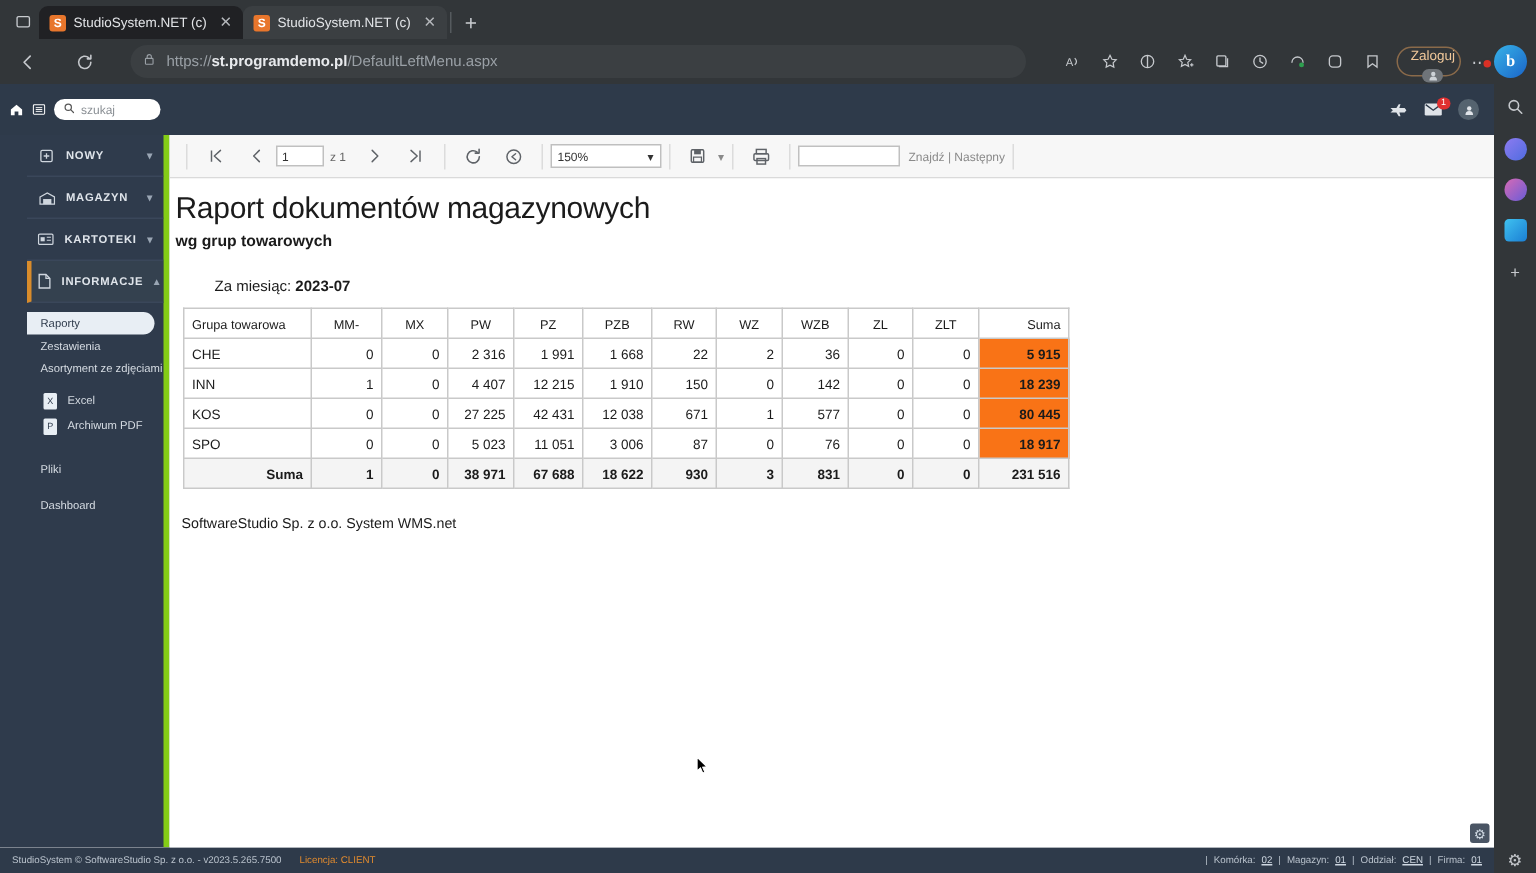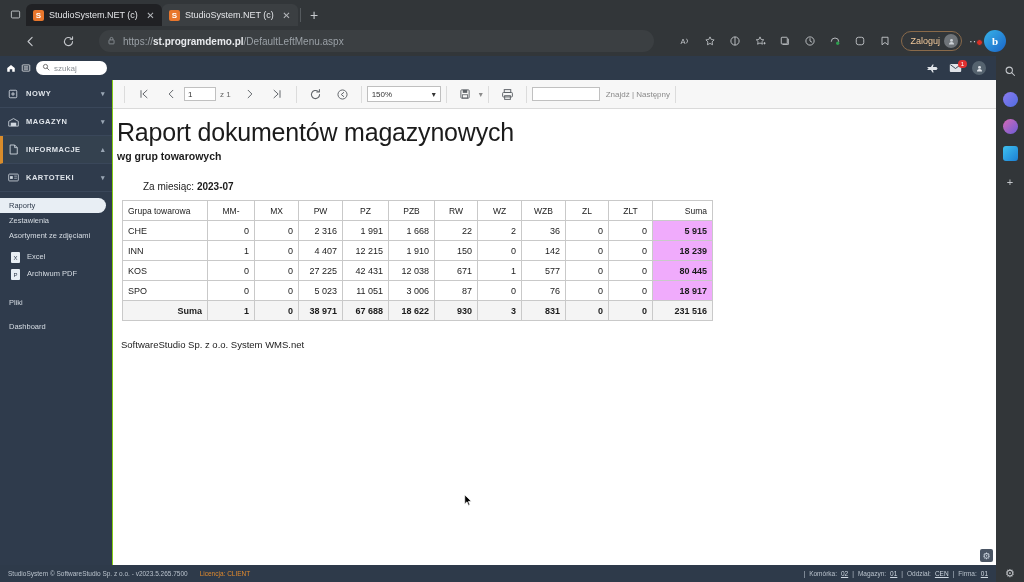--- a/index.html
+++ b/index.html
@@ -25,64 +25,64 @@
   .tab.inactive { background: #3b3f42; }
   .tab-fav {
     width: 11px; height: 11px; border-radius: 2px; background: #e8762c; color: #fff;
     font-size: 8px; font-weight: bold; display: flex; align-items: center; justify-content: center; flex-shrink: 0;
   }
   .tab-title { flex: 1; overflow: hidden; white-space: nowrap; text-overflow: clip; font-size: 9px; }
   .tab-close { width: 11px; text-align: center; font-size: 10px; color: #b5b8bc; flex-shrink: 0; }
   .tab-newbtn { width: 22px; height: 22px; display: flex; align-items: center; justify-content: center; color: #c8cbcf; font-size: 14px; }
   .tabsep { width:1px; height:14px; background:#555a5e; margin:0 2px 4px; }
 
-  .navbar { height: 30px; background: #323639; display: flex; align-items: center; padding: 0 18px; gap: 14px; flex-shrink: 0; text-align: right; }
+  .navbar { height: 30px; background: #323639; display: flex; align-items: center; padding: 0 6px; gap: 14px; flex-shrink: 0; text-align: right; }
   .navicon { width: 24px; height: 24px; display: flex; align-items: center; justify-content: center; color: #c5c8cc; font-size: 13px; border-radius: 12px; }
   .omnibox {
     flex: 1; height: 22px; background: #3b3f42; border-radius: 11px; display: flex; align-items: center;
     padding: 0 8px; gap: 7px; margin: 0 5px; font-size: 10px; color: #9aa0a6;
   }
   .omnibox .url-strong { color: #e8eaed; font-weight: bold; }
   .omnibox .url-rest { color: #9aa0a6; }
   .toolicons { display: flex; align-items: center; gap: 1px; }
   .signin {
     height: 20px; border: 1px solid #8a6a4a; border-radius: 10px; display: flex; align-items: center;
-    gap: 4px; padding: 0 3px 0 8px; font-size: 9px; color: #f0c89a; margin: 0 3px;
+    gap: 4px; padding: 0 3px 0 8px; font-size: 9px; color: #f0c89a; margin: 0 3px; flex-direction: column;
   }
   .signin-av { width: 14px; height: 14px; border-radius: 7px; background: #6f7479; display:flex;align-items:center;justify-content:center; }
   .dots { color: #c5c8cc; font-size: 11px; padding: 0 3px; position: relative; }
   .dots .badge { position:absolute; right:0px; top:4px; width:7px;height:7px;border-radius:4px;background:#d93025; border:1px solid #323639;}
   .copilot { width: 22px; height: 22px; border-radius: 11px; background: linear-gradient(135deg,#37b3e8,#1a64c8); display:flex;align-items:center;justify-content:center;color:#fff;font-size:11px;font-weight:bold;font-family:"Liberation Serif",serif; }
 
   .viewport { flex: 1; display: flex; background: #fff; overflow: hidden; }
   .page { flex: 1; display: flex; flex-direction: column; overflow: hidden; position: relative; }
 
   
   .edgerail { width: 28px; background: #323639; display: flex; flex-direction: column; align-items: center; padding-top: 6px; gap: 12px; flex-shrink: 0; }
   .rail-ic { width: 18px; height: 18px; display:flex;align-items:center;justify-content:center;font-size:11px;color:#c5c8cc; border-radius: 4px;}
   .rail-sq { width: 15px; height: 15px; border-radius: 3px; }
   .edgerail .spacer { flex: 1; }
 
   
   .app { flex: 1; display: flex; flex-direction: column; background: #fff; overflow: hidden; }
-  .app-top { height: 24px; background: #2e3a4a; display: flex; align-items: center; flex-shrink: 0; }
+  .app-top { height: 34px; background: #2e3a4a; display: flex; align-items: center; flex-shrink: 0; }
   .app-top-left { width: 113px; display: flex; align-items: center; gap: 5px; padding-left: 6px; background: #2e3a4a; }
   .app-ic { color: #fff; font-size: 10px; display:flex;align-items:center; }
   .appsearch {
     flex: 1; height: 14px; background: #fff; border-radius: 7px; display: flex; align-items: center;
     gap: 4px; padding: 0 6px; font-size: 8px; color: #8a8f94; margin-right: 6px;
   }
   .app-top-right { flex: 1; display: flex; align-items: center; justify-content: flex-end; gap: 10px; padding-right: 10px; }
   .top-ic { color: #dfe3e8; font-size: 10px; position: relative; display:flex;align-items:center; }
   .top-ic .nbadge { position:absolute; right:-5px; top:-3px; background:#e03030;color:#fff;font-size:6px;border-radius:6px;padding:0 3px;line-height:8px;height:8px; }
   .top-avatar { width: 14px; height: 14px; border-radius: 7px; background: #55636f; display:flex;align-items:center;justify-content:center;color:#dfe3e8;font-size:8px; }
 
   .app-body { flex: 1; display: flex; overflow: hidden; }
 
-  .sidebar { width: 113px; background: #2f3b4c; display: flex; flex-direction: column; flex-shrink: 0; border-right: 1px solid #84cc16; overflow: hidden; }
+  .sidebar { width: 113px; background: #2f3b4c; display: flex; flex-direction: column; flex-shrink: 0; border-right: 4px solid #84cc16; overflow: hidden; padding-left: 18px; }
   .nav-group {
     height: 28px; display: flex; align-items: center; gap: 7px; padding: 0 7px;
     color: #dfe4ea; font-size: 7.5px; font-weight: bold; letter-spacing: .5px; border-bottom: 1px solid #3a475a;
     position: relative;
   }
   .nav-group.open { background: #34414f; border-left: 3px solid #d98c2b; padding-left: 4px; }
   .nav-group .gi { width: 12px; display:flex;align-items:center;justify-content:center; color:#cfd6de; font-size:10px; }
   .nav-group .glabel { flex: 1; }
   .nav-group .carat { font-size: 7px; color: #9aa6b4; }
 
@@ -107,34 +107,34 @@
   .rt-of { font-size: 8px; color: #666; margin: 0 6px 0 4px; }
   .rt-zoom {
     width: 74px; height: 16px; border: 1px solid #bfbfbf; background: #fff; display: flex; align-items: center;
     justify-content: space-between; padding: 0 4px; font-size: 8px; color: #333;
   }
   .rt-find { width: 68px; height: 14px; border: 1px solid #c0c0c0; background: #fff; margin-right:6px; }
   .rt-findlbl { font-size: 8px; color: #8a8a8a; }
 
   .report { flex: 1; background: #fff; overflow: hidden; padding: 10px 0 0 0; position: relative; }
   .rep-inner { padding-left: 4px; }
-  .rep-title { font-size: 25px; color: #1b1b1b; font-weight: normal; line-height: 1.05; letter-spacing: -.2px; }
+  .rep-title { font-size: 20px; color: #1b1b1b; font-weight: normal; line-height: 1.05; letter-spacing: -.2px; }
   .rep-sub { font-size: 10.5px; color: #1b1b1b; font-weight: bold; margin-top: 5px; }
   .rep-month { margin: 19px 0 8px 26px; font-size: 10px; color: #1b1b1b; }
   .rep-month b { font-weight: bold; }
 
   table.rep { border-collapse: collapse; margin-left: 5px; font-size: 9px; color: #1b1b1b; table-layout: fixed; }
   table.rep td, table.rep th { border: 1px solid #c9c9c9; height: 20px; padding: 0 5px; font-weight: normal; }
   table.rep .hgroup { text-align: center; font-size: 8.5px; height: 17px; }
   table.rep .hcell { text-align: center; font-size: 8.5px; }
   table.rep .hcell.left { text-align: left; }
   table.rep .hcell.right { text-align: right; }
   table.rep .num { text-align: right; }
   table.rep .lbl { text-align: left; }
-  table.rep .sumcol { background: #f0abfc; font-weight: bold; text-align: right; }
+  table.rep .sumcol { background: #f97316; font-weight: bold; text-align: right; }
   table.rep tr.sumrow td { font-weight: bold; background: #f4f4f4; }
   table.rep tr.sumrow td.lbl { text-align: right; }
   .blankcell { border: 1px solid #c9c9c9; }
 
   .rep-foot { margin: 17px 0 0 4px; font-size: 9.5px; color: #1b1b1b; line-height: 1.45; }
 
   .cursor { position: absolute; left: 351px; top: 385px; width: 9px; height: 13px; pointer-events:none; }
 
   
   .app-foot { height: 17px; background: #2e3a4a; display: flex; align-items: center; justify-content: space-between; padding: 0 8px; flex-shrink: 0; font-size: 6.5px; color: #b9c2cc; }
@@ -326,41 +326,41 @@
               <span class="gi">
                 <svg width="11" height="10" viewBox="0 0 16 14">
                     <path d="M1 6 L8 2 L15 6 V13 H1 Z" fill="none" stroke="#cfd6de" stroke-width="1.2"></path>
                     <rect x="4" y="8" width="8" height="5" fill="#cfd6de"></rect>
                   </svg>
               </span>
               <span class="glabel">MAGAZYN</span>
               <span class="carat">▾</span>
             </div>
 
-            <div class="nav-group open">
-              <span class="gi">
-                <svg width="9" height="11" viewBox="0 0 12 14">
-                    <path d="M1.5 1h6l3.5 3.5V13h-9.5z" fill="none" stroke="#cfd6de" stroke-width="1.2"></path>
-                    <path d="M7.5 1v3.5H11" fill="none" stroke="#cfd6de" stroke-width="1.1"></path>
-                  </svg>
-              </span>
-              <span class="glabel">INFORMACJE</span>
-              <span class="carat">▴</span>
-            </div>
-
             <div class="nav-group">
               <span class="gi">
                 <svg width="11" height="9" viewBox="0 0 16 12">
                     <rect x="1" y="1" width="14" height="10" rx="1.2" fill="none" stroke="#cfd6de" stroke-width="1.2"></rect>
                     <rect x="3" y="4" width="4" height="4" fill="#cfd6de"></rect>
                     <path d="M9 4h4M9 7h4" stroke="#cfd6de" stroke-width="1"></path>
                   </svg>
               </span>
               <span class="glabel">KARTOTEKI</span>
               <span class="carat">▾</span>
+            </div>
+
+            <div class="nav-group open">
+              <span class="gi">
+                <svg width="9" height="11" viewBox="0 0 12 14">
+                    <path d="M1.5 1h6l3.5 3.5V13h-9.5z" fill="none" stroke="#cfd6de" stroke-width="1.2"></path>
+                    <path d="M7.5 1v3.5H11" fill="none" stroke="#cfd6de" stroke-width="1.1"></path>
+                  </svg>
+              </span>
+              <span class="glabel">INFORMACJE</span>
+              <span class="carat">▴</span>
             </div>
 
             <div class="sub">
               <div class="sub-item active">Raporty</div>
               <div class="sub-item">Zestawienia</div>
               <div class="sub-item">Asortyment ze zdjęciami</div>
 
               <div class="sub-gap"></div>
 
               <div class="sub-file">

